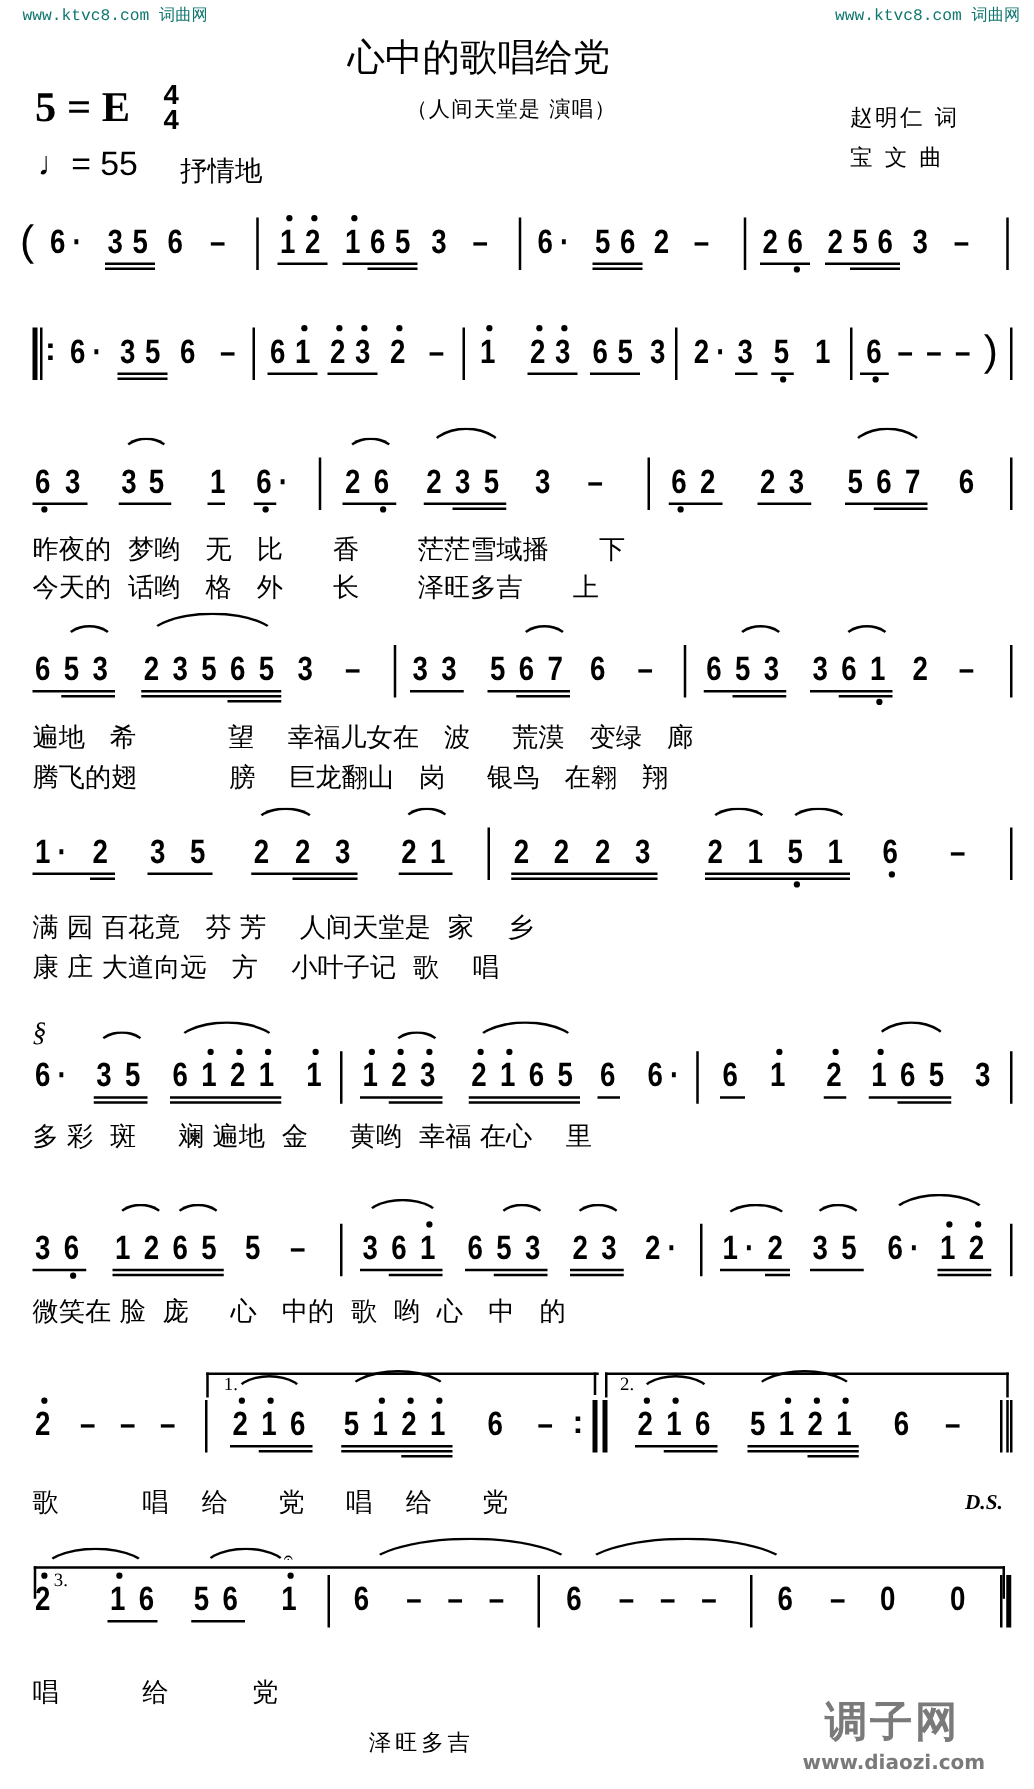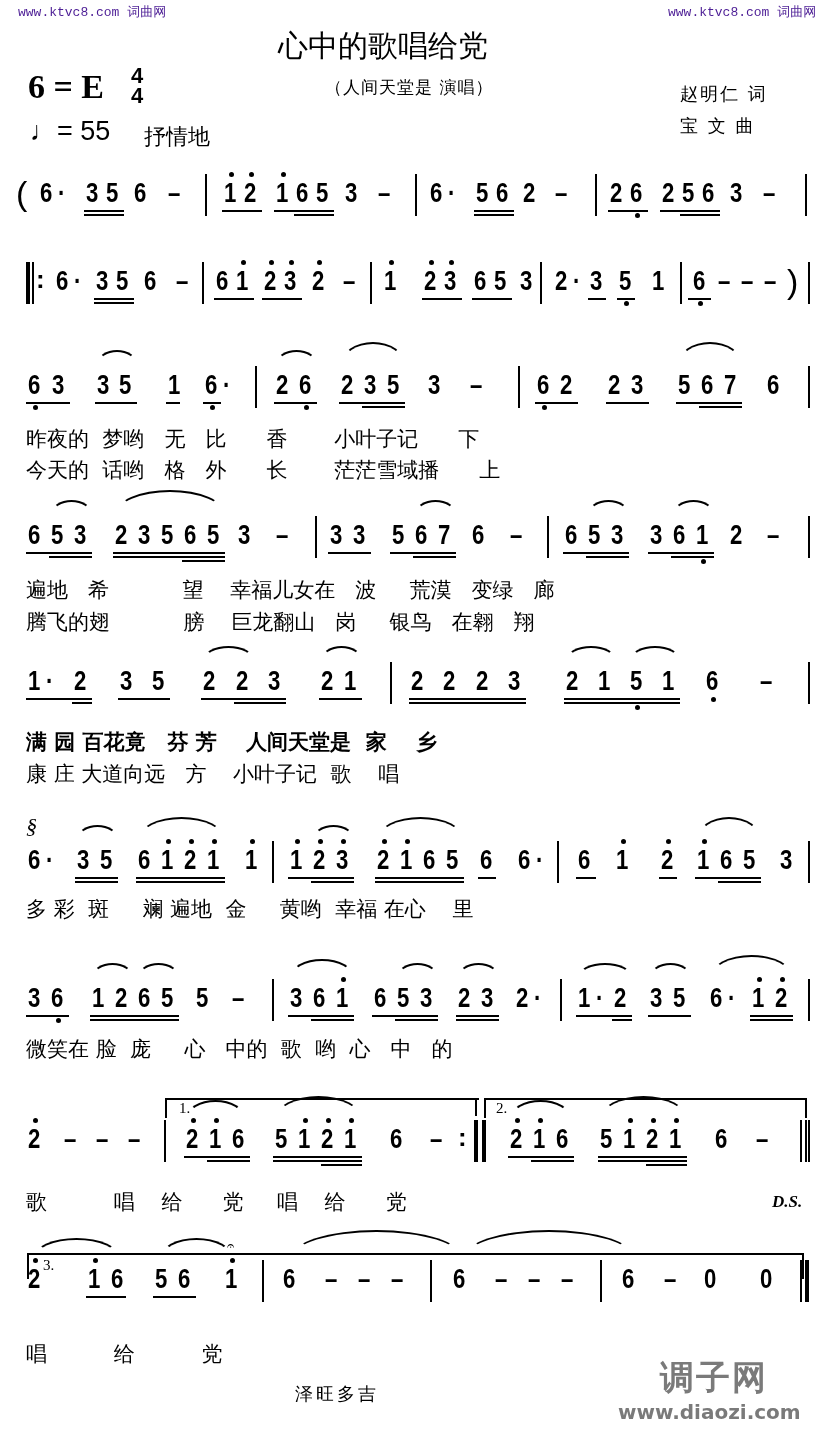--- a/index.html
+++ b/index.html
@@ -1,18 +1,18 @@
 <!DOCTYPE html>
 <html><head>
 <meta charset="utf-8">
 <style>
   html,body{margin:0;padding:0;background:#fff;}
   body{width:827px;height:1431px;position:relative;overflow:hidden;font-family:"Liberation Sans","DejaVu Sans",sans-serif;color:#000;}
   .abs{position:absolute;}
-  .wm{font-family:"Liberation Mono","DejaVu Sans Mono",monospace;font-size:13px;color:#4c1d95;}
+  .wm{font-family:"Liberation Mono","DejaVu Sans Mono",monospace;font-size:13px;color:#0f766e;}
   .title{font-family:"DejaVu Sans",sans-serif;font-size:30px;}
   .sub{font-family:"DejaVu Serif",serif;font-size:17px;letter-spacing:1px;}
   .credit{font-family:"DejaVu Serif",serif;font-size:18px;letter-spacing:2px;}
   .key{font-family:"Liberation Serif",serif;font-weight:bold;font-size:34px;}
   .frac{font-family:"Liberation Sans",sans-serif;font-weight:bold;font-size:22px;line-height:20px;text-align:center;}
   .tempo{font-family:"Liberation Sans",sans-serif;font-size:27px;}
   .tempo-cn{font-family:"DejaVu Serif",serif;font-size:22px;}
   .note{position:absolute;font-family:"Liberation Sans",sans-serif;font-weight:bold;font-size:27px;transform:scaleX(0.82);transform-origin:left top;line-height:30px;}
   .dot-up,.dot-dn{position:absolute;width:5px;height:5px;border-radius:50%;background:#000;}
   .ul{position:absolute;height:2px;background:#000;}
@@ -33,21 +33,21 @@
 <body>
 
 <div class="abs wm" style="left:18px;top:3px;">www.ktvc8.com 词曲网</div>
 <div class="abs wm" style="left:668px;top:3px;">www.ktvc8.com 词曲网</div>
 
 <div class="abs title" style="left:278px;top:26px;">心中的歌唱给党</div>
 <div class="abs sub" style="left:325px;top:76px;">（人间天堂是 演唱）</div>
 <div class="abs credit" style="left:680px;top:82px;">赵明仁  词</div>
 <div class="abs credit" style="left:680px;top:114px;">宝  文  曲</div>
 
-<div class="abs key" style="left:28px;top:68px;">6 = E</div>
+<div class="abs key" style="left:28px;top:68px;">5 = E</div>
 <div class="abs frac" style="left:126px;top:66px;width:22px;">
   <div>4</div>
   <div>4</div>
 </div>
 <div class="abs tempo" style="left:30px;top:116px;">
   <span>♩</span><span>= 55</span>
 </div>
 <div class="abs tempo-cn" style="left:144px;top:122px;">抒情地</div>
 
 <div id="score">
@@ -482,27 +482,27 @@
     <div class="slur" style="left: 290px; width: 173px; top: 1230px; height: 28px;"></div>
     <div class="slur" style="left: 463px; width: 172px; top: 1230px; height: 28px;"></div>
     <div class="bar" style="left: 262px; top: 1260px; height: 42px;"></div>
     <div class="bar" style="left: 430px; top: 1260px; height: 42px;"></div>
     <div class="bar" style="left: 600px; top: 1260px; height: 42px;"></div>
     <div class="volta" style="left: 27px; width: 773px; top: 1253px; height: 24px;"></div>
     <div class="volta-num" style="left: 43px; top: 1257px;">3.</div>
     <div class="volta-num" style="left: 227px; top: 1238px; font-size: 13px;">𝄐</div>
     <div class="bar" style="left: 800px; top: 1260px; height: 42px;"></div>
     <div class="bar-thick" style="left: 805px; top: 1260px; height: 42px;"></div>
-    <div class="lyric" style="left: 26px; top: 425px;">昨夜的  梦哟   无   比      香       小叶子记      下</div>
-    <div class="lyric" style="left: 26px; top: 456px;">今天的  话哟   格   外      长       茫茫雪域播      上</div>
+    <div class="lyric" style="left: 26px; top: 425px;">昨夜的  梦哟   无   比      香       茫茫雪域播      下</div>
+    <div class="lyric" style="left: 26px; top: 456px;">今天的  话哟   格   外      长       泽旺多吉      上</div>
     <div class="lyric" style="left: 26px; top: 576px;">遍地   希           望    幸福儿女在   波     荒漠   变绿   廊</div>
     <div class="lyric" style="left: 26px; top: 608px;">腾飞的翅           膀    巨龙翻山   岗     银鸟   在翱   翔</div>
-    <div class="lyric" style="left: 26px; top: 728px; font-weight: bold;">满 园 百花竟   芬 芳    人间天堂是  家    乡</div>
+    <div class="lyric" style="left: 26px; top: 728px;">满 园 百花竟   芬 芳    人间天堂是  家    乡</div>
     <div class="lyric" style="left: 26px; top: 760px;">康 庄 大道向远   方    小叶子记  歌    唱</div>
     <div class="lyric" style="left: 26px; top: 895px;">多 彩  斑     斓 遍地  金     黄哟  幸福 在心    里</div>
     <div class="lyric" style="left: 26px; top: 1035px;">微笑在 脸  庞     心   中的  歌  哟  心   中   的</div>
     <div class="lyric" style="left: 26px; top: 1188px;">歌          唱    给      党     唱    给      党</div>
     <div class="lyric" style="left: 26px; top: 1340px;">唱          给          党</div>
   </div>
 
 <div class="signature" style="left:295px;top:1382px;">泽旺多吉</div>
 <div class="logo" style="left:660px;top:1355px;font-size:34px;letter-spacing:2px;">调子网</div>
-<div class="logo" style="left:618px;top:1400px;font-size:20px;">www.diaozi.com</div>
+<div class="logo" style="left:642px;top:1400px;font-size:16px;">www.diaozi.com</div>
 
 </body></html>

